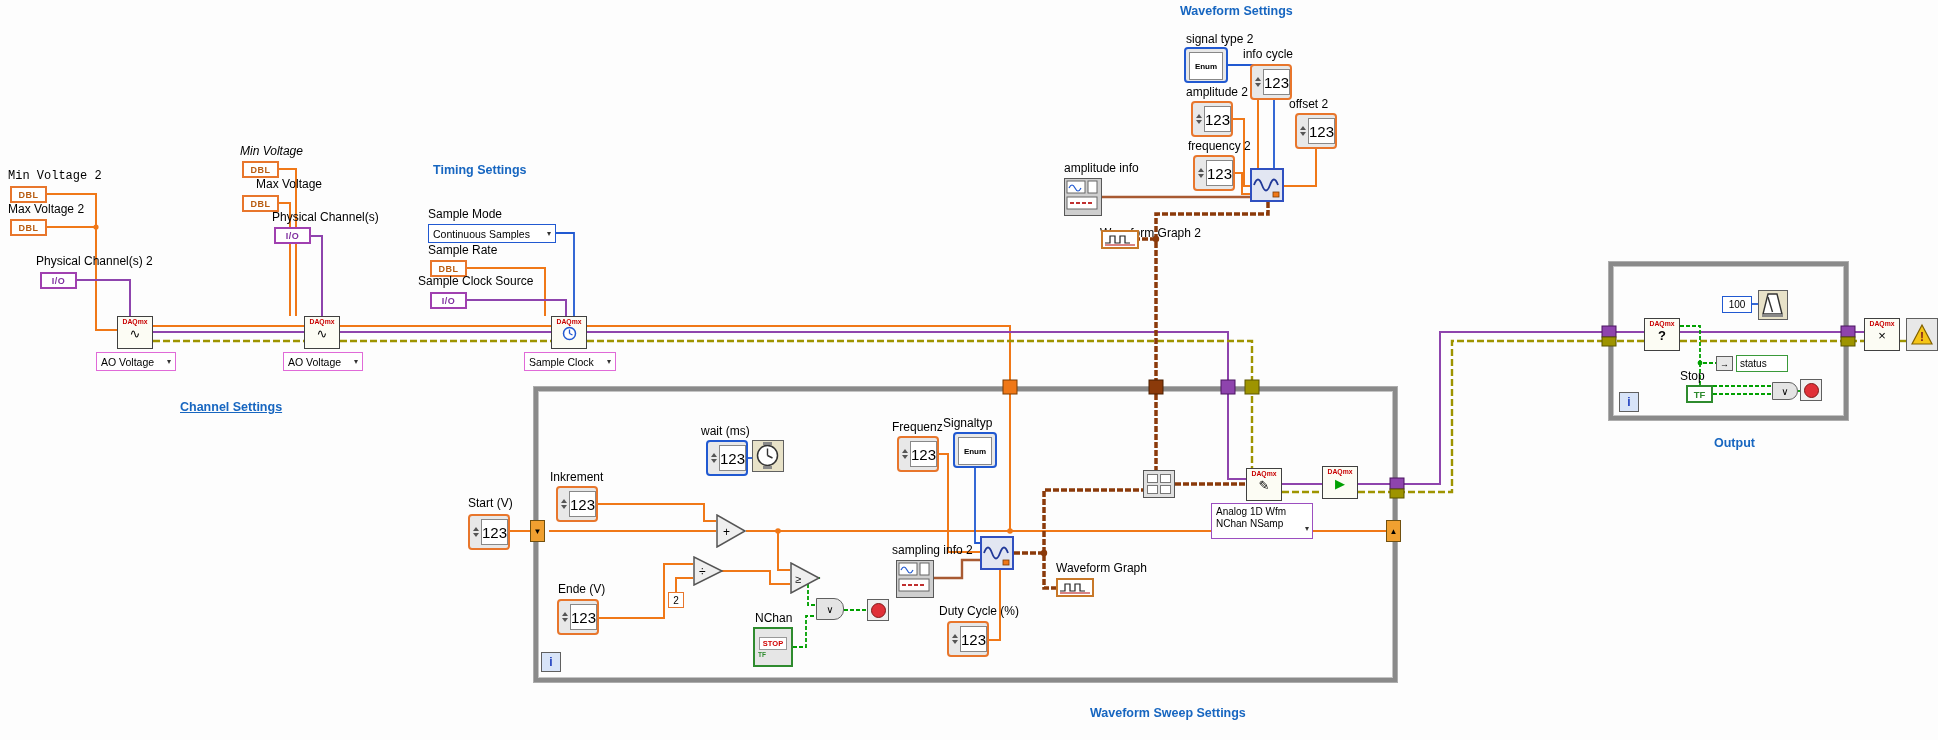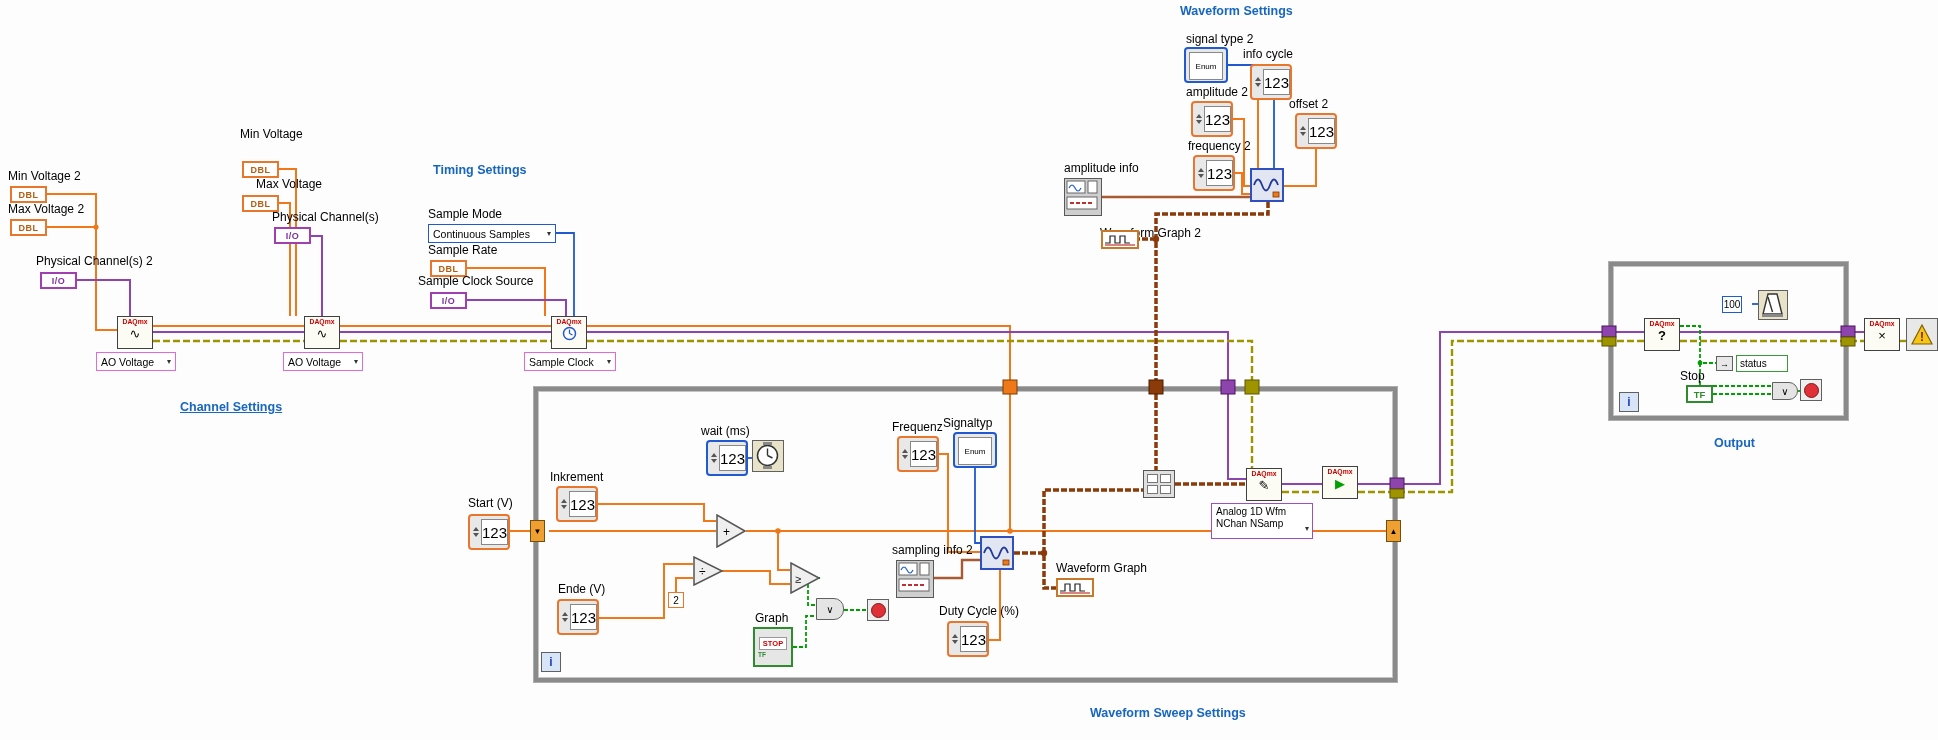--- a/index.html
+++ b/index.html
@@ -13,21 +13,21 @@
   .t-io{border-color:#A040B0;color:#8030A0;text-align:right;}
   .numctl{position:absolute;box-sizing:border-box;width:42px;height:36px;border:2px solid #E8762C;border-radius:4px;
           background:#E8E8E8;padding:3px;display:flex;gap:2px;}
   .numctl.blue{border-color:#2159D1;}
   .numctl .spin{width:7px;display:flex;flex-direction:column;justify-content:center;gap:2px;}
   .spin i{display:block;width:0;height:0;border-left:3px solid transparent;border-right:3px solid transparent;}
   .spin .u{border-bottom:4px solid #555;}
   .spin .d{border-top:4px solid #555;}
   .numctl .val{flex:1;background:#fff;border:1px solid #888;display:flex;align-items:center;justify-content:center;font-size:15px;}
   .enumctl{position:absolute;box-sizing:border-box;width:44px;height:36px;border:2px solid #2159D1;border-radius:4px;
-           background:#E8E8E8;padding:3px;}
+           background:#E8E8E8;padding:3px;font-weight:bold;}
   .enumctl .val{height:100%;background:#fff;border:1px solid #888;display:flex;align-items:center;justify-content:center;font-size:8px;}
   .daq{position:absolute;box-sizing:border-box;width:36px;height:33px;border:1.6px solid #404040;background:#FCFCF4;
        display:flex;flex-direction:column;align-items:center;padding-top:1px;}
   .daq .dq{font-size:6.8px;font-weight:700;color:#C80000;line-height:8px;}
   .daq .gl{font-size:13px;line-height:16px;}
   .sel{position:absolute;box-sizing:border-box;height:19px;border:1.6px solid #E06AD8;background:#fff;
        display:flex;align-items:center;justify-content:space-between;gap:4px;padding:0 4px;font-size:10.5px;white-space:nowrap;}
   .sel .dd{font-size:8px;color:#333;}
   .sel.blue{border-color:#2159D1;}
   .selw{position:absolute;box-sizing:border-box;width:102px;height:36px;border:1.6px solid #9C4FC0;background:#fff;
@@ -170,34 +170,34 @@
     <rect x="1841" y="326" width="14" height="11" fill="#8E44AD" stroke="#4A1560"></rect>
     <rect x="1841" y="337" width="14" height="9" fill="#9E9400" stroke="#5A5400"></rect>
   </svg>
 
   <div class="sec" style="left:1180px;top:4px;">Waveform Settings</div>
   <div class="sec" style="left:433px;top:163px;">Timing Settings</div>
   <div class="sec" style="left:180px;top:400px;text-decoration:underline;">Channel Settings</div>
   <div class="sec" style="left:1090px;top:706px;">Waveform Sweep Settings</div>
   <div class="sec" style="left:1714px;top:436px;">Output</div>
 
-  <div class="lbl" style="left:8px;top:170px;">Min Voltage 2</div>
+  <div class="lbl" style="left:8px;top:170px;font-family:Liberation Mono, monospace;">Min Voltage 2</div>
   <div class="term t-dbl" style="left:10px;top:186px;">
       <span>DBL</span>
     </div>
   <div class="lbl" style="left:8px;top:203px;">Max Voltage 2</div>
   <div class="term t-dbl" style="left:10px;top:219px;">
       <span>DBL</span>
     </div>
   <div class="lbl" style="left:36px;top:255px;">Physical Channel(s) 2</div>
   <div class="term t-io" style="left:40px;top:272px;">
       <span>I/O</span>
     </div>
 
-  <div class="lbl" style="left:240px;top:128px;">Min Voltage</div>
+  <div class="lbl" style="left:240px;top:145px;font-style:italic;">Min Voltage</div>
   <div class="term t-dbl" style="left:242px;top:161px;">
       <span>DBL</span>
     </div>
   <div class="lbl" style="left:256px;top:178px;">Max Voltage</div>
   <div class="term t-dbl" style="left:242px;top:195px;">
       <span>DBL</span>
     </div>
   <div class="lbl" style="left:272px;top:211px;">Physical Channel(s)</div>
   <div class="term t-io" style="left:274px;top:227px;">
       <span>I/O</span>
@@ -385,21 +385,21 @@
         <text x="5" y="21" font-size="11">≥</text>
       </svg>
   </div>
   <div class="ornode" style="left:816px;top:598px;width:28px;height:22px;">
       <span>∨</span>
     </div>
   <div class="cond" style="left:867px;top:599px;">
       <b></b>
     </div>
 
-  <div class="lbl" style="left:755px;top:612px;">Graph</div>
+  <div class="lbl" style="left:755px;top:612px;">NChan</div>
   <div class="stopbtn" style="left:753px;top:627px;">
     <span class="s">STOP</span>
     <span class="tf">TF</span>
   </div>
 
   <div class="lbl" style="left:892px;top:544px;">sampling info 2</div>
   <div class="clusterg" style="left:896px;top:560px;width:38px;height:38px;">
     <svg width="34" height="34">
       <rect x="2" y="2" width="18" height="12" fill="#fff" stroke="#666"></rect>
       <path d="M4 9 q3 -6 6 0 q3 6 6 0" stroke="#2159D1" stroke-width="1.2" fill="none"></path>
@@ -447,21 +447,21 @@
   <div class="selw" style="left:1211px;top:503px;">
     <div>Analog 1D Wfm</div>
     <div>NChan NSamp</div>
     <span class="dd">▾</span>
   </div>
   <div class="daq" style="left:1322px;top:466px;">
     <span class="dq">DAQmx</span>
     <span class="gl" style="color:#00A000;">▶</span>
   </div>
 
-  <div class="cbox blue" style="left:1722px;top:296px;width:20px;height:17px;">
+  <div class="cbox blue" style="left:1722px;top:296px;width:30px;height:17px;">
       <span>100</span>
     </div>
   <div class="mini" style="left:1758px;top:290px;width:30px;height:30px;">
     <svg width="27" height="27">
       <polygon points="9,3 18,3 23,23 4,23" fill="#fff" stroke="#333" stroke-width="1.4"></polygon>
       <path d="M13.5 21 L9 6" stroke="#333" stroke-width="1.4"></path>
       <rect x="3" y="23" width="21" height="3" fill="#888"></rect>
     </svg>
   </div>
   <div class="daq" style="left:1644px;top:318px;">

